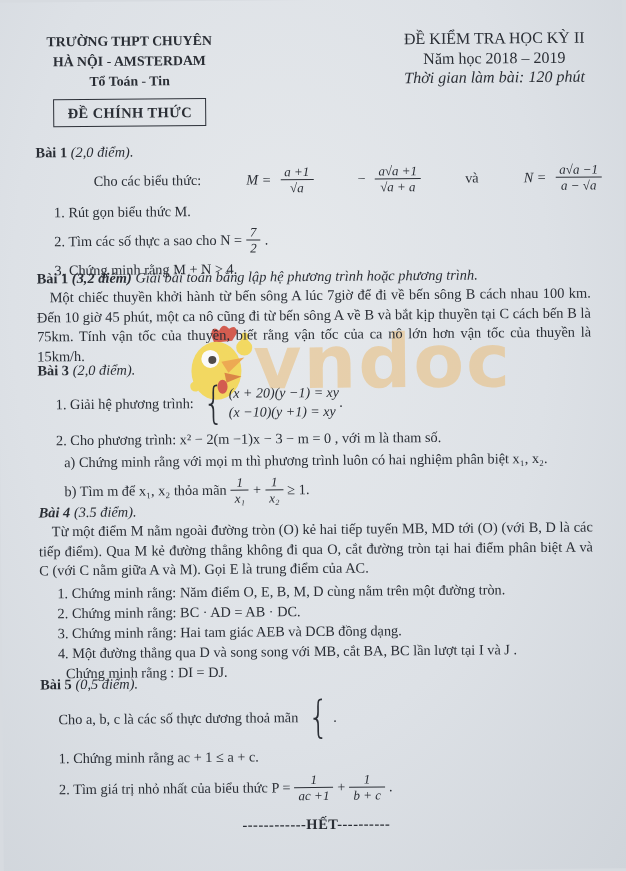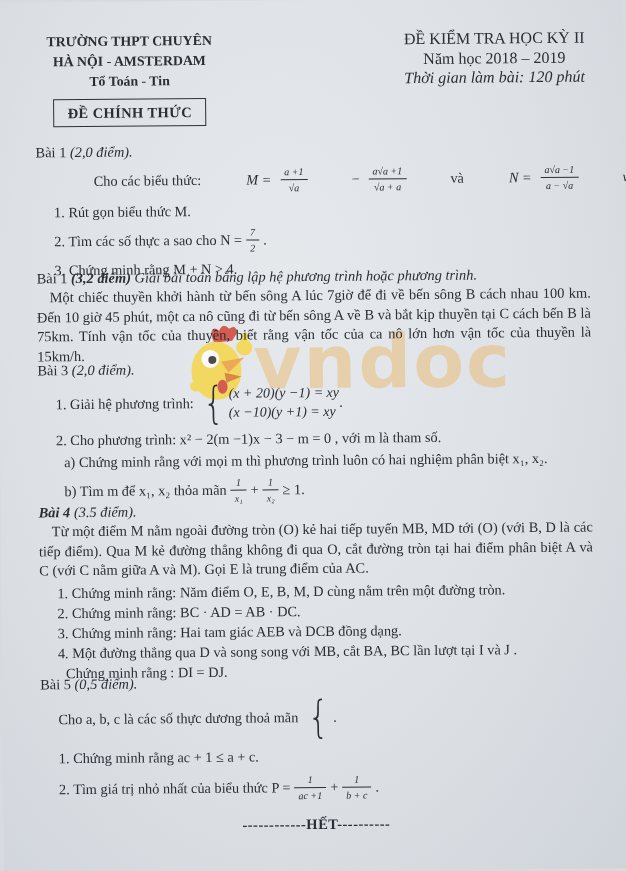--- a/index.html
+++ b/index.html
@@ -16,40 +16,40 @@
   }
   
   .watermark{position:absolute;left:184px;top:320px;z-index:1;display:flex;align-items:center;}
   .wm-text{
     font-family:"DejaVu Sans","Liberation Sans",sans-serif;
     font-weight:700;font-size:74px;line-height:1;letter-spacing:2px;
     color:#eab96e;opacity:.5;margin-left:-4px;
   }
   .content{position:absolute;inset:0;z-index:2;}
   .sec{position:absolute;left:38px;width:554px;font-size:14.3px;line-height:20px;}
-  .bd{font-weight:400;}
+  .bd{font-weight:700;}
   .it{font-style:italic;}
   .bdit{font-weight:700;font-style:italic;}
   
   .s-header{top:30px;display:flex;justify-content:space-between;}
   .h-left{text-align:center;margin-left:12px;}
   .h-left .ln{font-weight:700;font-size:13.8px;line-height:20px;}
   .stamp{display:inline-block;border:1.5px solid #2c3038;padding:3px 13px;margin-top:7px;
          font-weight:700;font-size:14.5px;letter-spacing:.4px;}
   .h-right{text-align:center;margin-right:4px;}
   .h-right .ln{font-weight:400;font-size:16px;line-height:19.5px;}
   
   .p-head{font-size:14.4px;}
   .row{display:flex;align-items:center;flex-wrap:nowrap;white-space:nowrap;}
   .gap > *{margin-right:5px;margin-left:40px;}
   .indent1{padding-left:18px;}
   .indent2{padding-left:26px;}
   .para{text-align:justify;text-indent:13px;line-height:19.5px;font-size:14.4px;}
   .frac{display:inline-block;text-align:center;vertical-align:middle;
-        font-size:10px;line-height:15px;margin:0 4px;}
+        font-size:13px;line-height:15px;margin:0 4px;}
   .frac .num{display:block;border-bottom:1px solid #2b2f36;padding:0 4px;}
   .frac .den{display:block;padding:0 4px;}
   .system{display:inline-flex;align-items:center;vertical-align:middle;margin-left:6px;}
   .brace{font-family:"DejaVu Sans",sans-serif;font-size:44px;font-weight:300;line-height:.9;
          transform:scaleX(.75);margin-right:1px;color:#2a2e35;}
   .eqs{display:inline-flex;flex-direction:column;gap:1px;font-size:14px;line-height:18px;}
   .mathline{height:38px;}
   .s-b1{top:140px;}
   .s-b2{top:266px;}
   .s-b3{top:358px;}

